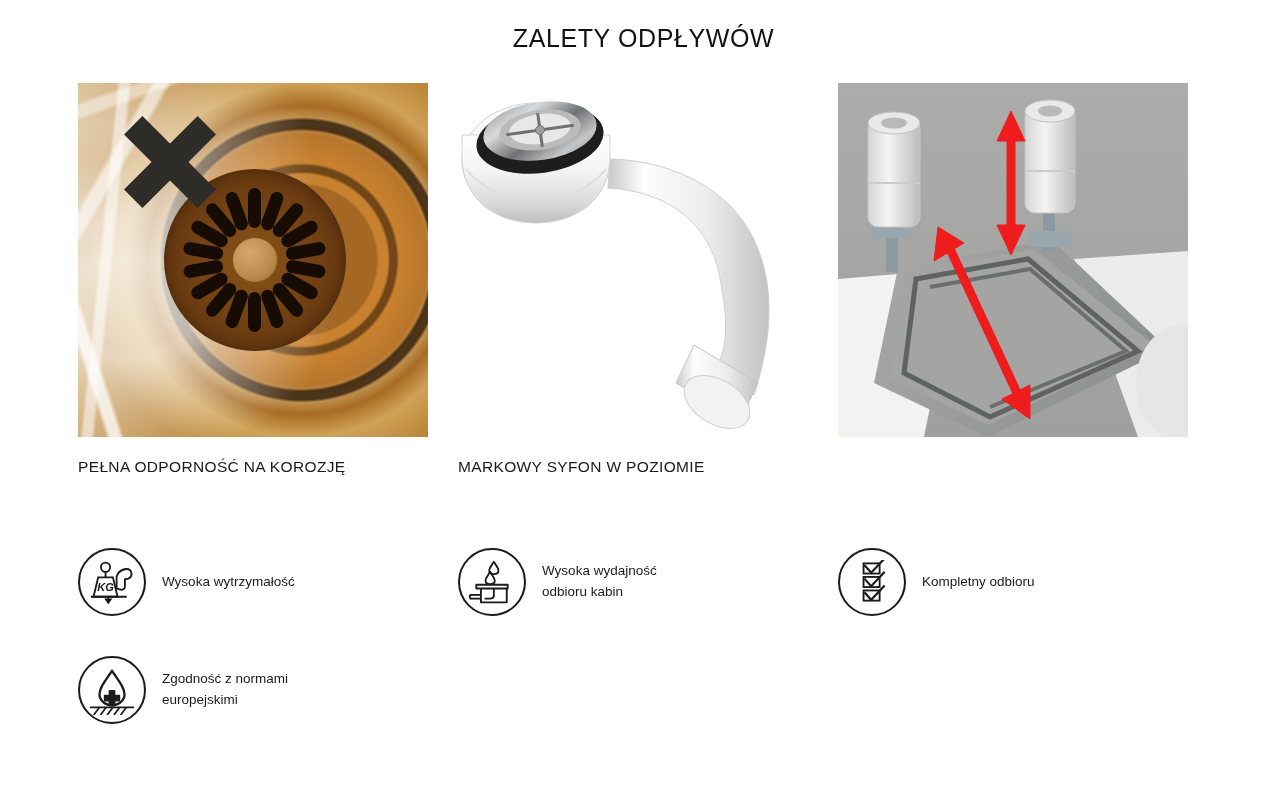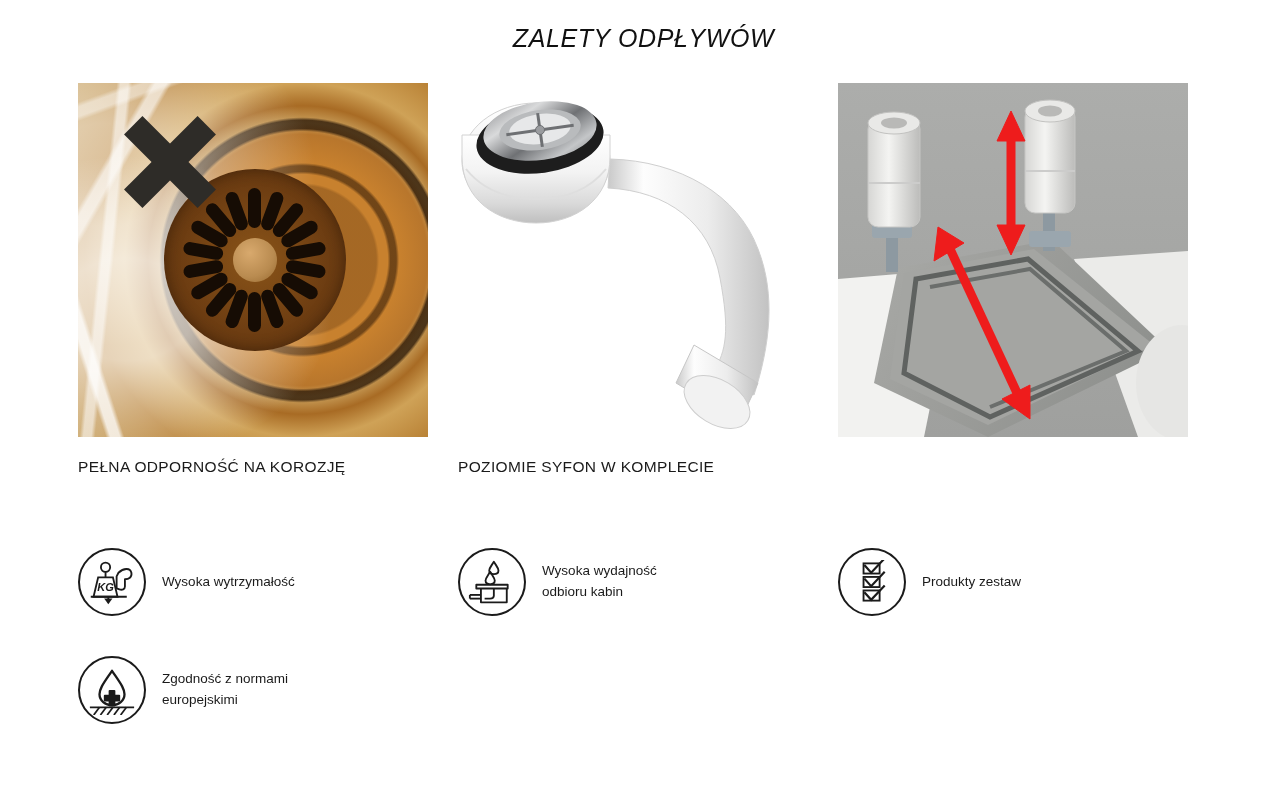--- a/index.html
+++ b/index.html
@@ -22,21 +22,20 @@
   .page-title {
     position: absolute;
     top: 24px;
     left: 0;
     width: 1287px;
     text-align: center;
     font-size: 25px;
     font-weight: 400;
     letter-spacing: 0.6px;
     color: #111111;
-    font-style: italic;
   }
 
   
   .cards-row {
     position: absolute;
     top: 83px;
     left: 78px;
     width: 1110px;
     display: flex;
     gap: 30px;
@@ -288,21 +287,21 @@
           <ellipse cx="82" cy="47" rx="41" ry="20" fill="#b9bbbd" transform="rotate(-8 82 47)"></ellipse>
           <ellipse cx="82" cy="46" rx="31" ry="15" fill="#e7e8e9" transform="rotate(-8 82 46)"></ellipse>
           <g stroke="#6e7073" stroke-width="3" transform="rotate(-8 82 47)">
             <line x1="82" y1="30" x2="82" y2="64"></line>
             <line x1="48" y1="47" x2="116" y2="47"></line>
           </g>
           <circle cx="82" cy="47" r="4.5" fill="#9a9c9f" stroke="#6e7073" stroke-width="1"></circle>
         </svg>
       </div>
     </div>
-    <div class="card-caption">POZIOMIE SYFON W KOMPLECIE</div>
+    <div class="card-caption">MARKOWY SYFON W POZIOMIE</div>
   </div>
 
   <div class="card">
     <div class="card-figure">
       <div class="adjust-photo">
         <svg viewBox="0 0 350 354" width="350" height="354">
           <defs>
             <linearGradient id="wallG" x1="0" y1="0" x2="0" y2="1">
               <stop offset="0%" stop-color="#acadab"></stop>
               <stop offset="100%" stop-color="#9fa09e"></stop>
@@ -414,21 +413,21 @@
           <g fill="none" stroke="#1b1b1b" stroke-width="2.2">
             <rect x="16" y="4" width="19" height="12"></rect>
             <polyline points="17,6 25,15 41,-2" stroke-width="2.6"></polyline>
             <rect x="16" y="20" width="19" height="12"></rect>
             <polyline points="17,22 25,31 41,14" stroke-width="2.6"></polyline>
             <rect x="16" y="36" width="19" height="12"></rect>
             <polyline points="17,38 25,47 41,30" stroke-width="2.6"></polyline>
           </g>
         </svg>
       </div>
-      <div class="feature-text" style="white-space:pre-line">Produkty zestaw</div>
+      <div class="feature-text" style="white-space:pre-line">Kompletny odbioru</div>
     </div>
   </div>
 
   <div class="feature-row">
 
     <div class="feature">
       <div class="feature-badge">
         <svg viewBox="0 0 52 52" width="50" height="50">
           <g fill="none" stroke="#1b1b1b" stroke-width="2.4" stroke-linejoin="round">
             <path d="M26 6 C 34 18 39 24 39 30.5 C 39 37 33 42 26 42 C 19 42 13 37 13 30.5 C 13 24 18 18 26 6 Z"></path>

